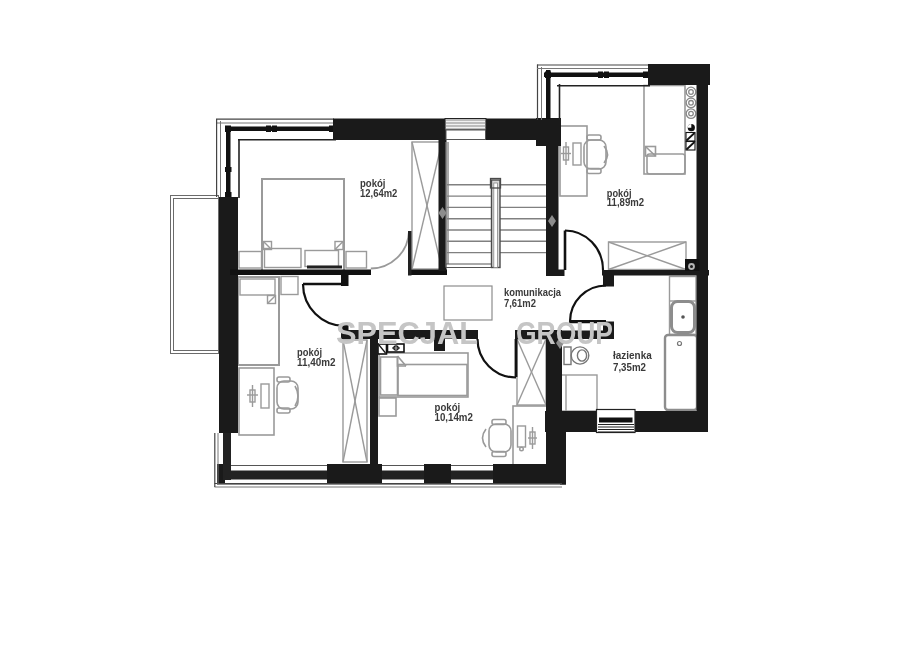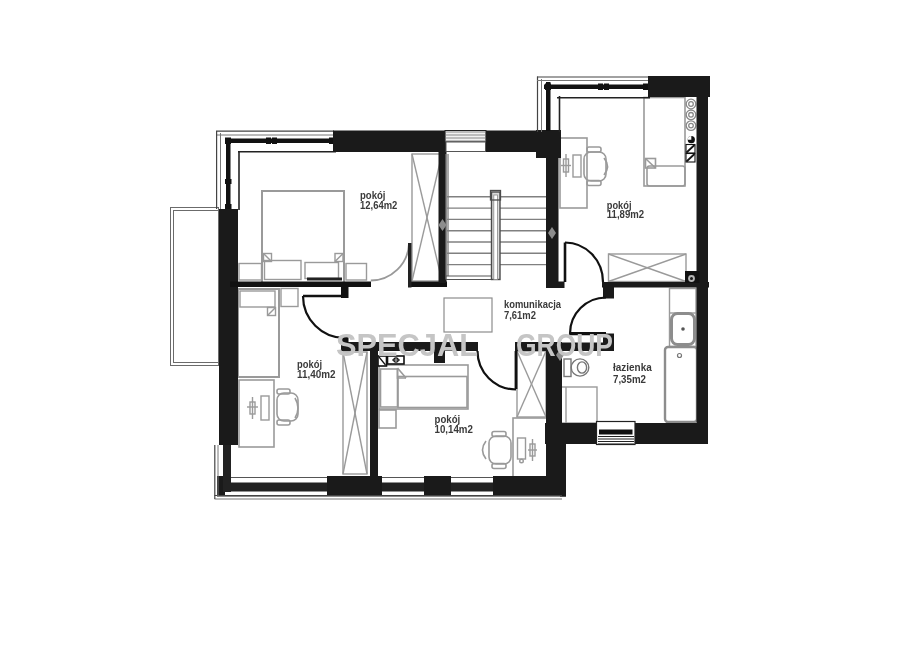--- a/index.html
+++ b/index.html
@@ -1,16 +1,16 @@
 <!DOCTYPE html>
 <html><head>
 <meta charset="utf-8">
 <style>
   html,body{margin:0;padding:0;background:#fff;}
-  .wrap{width:900px;height:516px;position:relative;background:#fff;overflow:hidden;margin-top:12px;}
+  .wrap{width:900px;height:516px;position:relative;background:#fff;overflow:hidden;}
   text{font-family:"Liberation Sans",sans-serif;}
 </style>
 </head>
 <body>
 <div class="wrap">
 <svg width="900" height="646" viewBox="0 0 900 646" xmlns="http://www.w3.org/2000/svg">
 
 <rect x="0" y="0" width="900" height="646" fill="#ffffff"></rect>
 
 <g fill="none" stroke="#6b6b6b" stroke-width="1">

